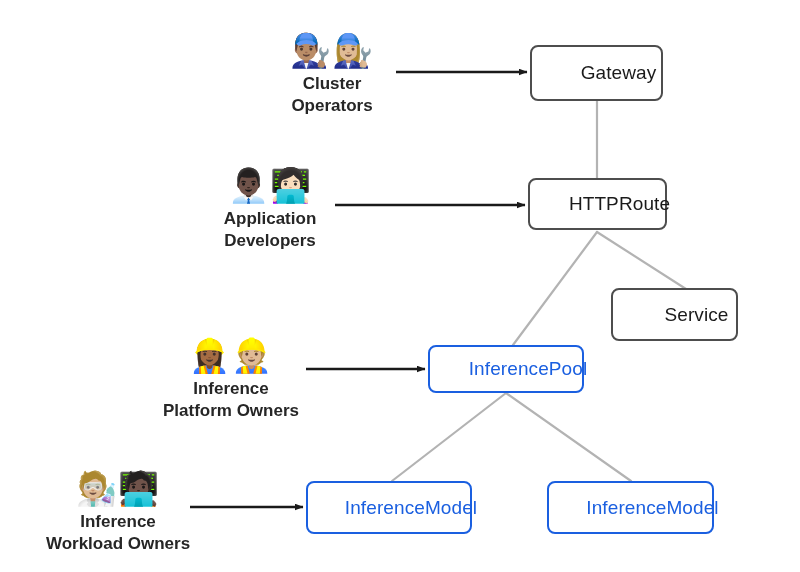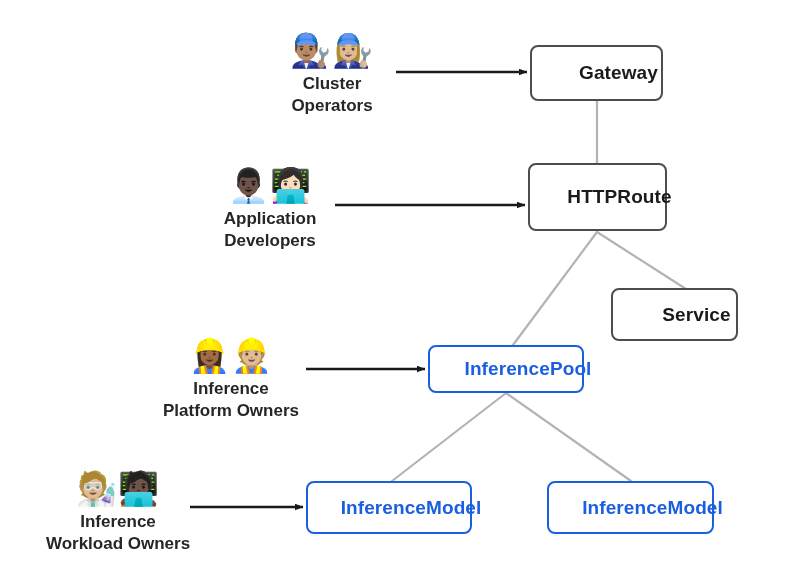--- a/index.html
+++ b/index.html
@@ -28,21 +28,21 @@
 
   
   .node {
     position: absolute;
     box-sizing: border-box;
     display: flex;
     align-items: center;
     justify-content: center;
     border-radius: 8px;
     background: #ffffff;
-    font-weight: bold;
+    font-weight: normal;
     letter-spacing: 0.1px;
     white-space: nowrap;
     z-index: 3;
     padding-left: 44px;
   }
   .node.gray {
     border: 2px solid #4d4d4d;
     color: #1a1a1a;
     font-size: 19px;
   }
@@ -101,21 +101,21 @@
         <line x1="335" y1="205" x2="525" y2="205" stroke="#1a1a1a" stroke-width="2.4" marker-end="url(#arrowhead)"></line>
         <line x1="306" y1="369" x2="425" y2="369" stroke="#1a1a1a" stroke-width="2.4" marker-end="url(#arrowhead)"></line>
         <line x1="190" y1="507" x2="303" y2="507" stroke="#1a1a1a" stroke-width="2.4" marker-end="url(#arrowhead)"></line>
       </g>
   </svg>
 
   <div id="node-layer">
       <div class="node gray" style="left: 530px; top: 45px; width: 133px; height: 56px;">
         <span>Gateway</span>
       </div>
-      <div class="node gray" style="left: 528px; top: 163px; width: 139px; height: 68px;">
+      <div class="node gray" style="left: 528px; top: 178px; width: 139px; height: 52px;">
         <span>HTTPRoute</span>
       </div>
       <div class="node gray" style="left: 611px; top: 288px; width: 127px; height: 53px;">
         <span>Service</span>
       </div>
       <div class="node blue" style="left: 428px; top: 345px; width: 156px; height: 48px;">
         <span>InferencePool</span>
       </div>
       <div class="node blue" style="left: 306px; top: 481px; width: 166px; height: 53px;">
         <span>InferenceModel</span>

